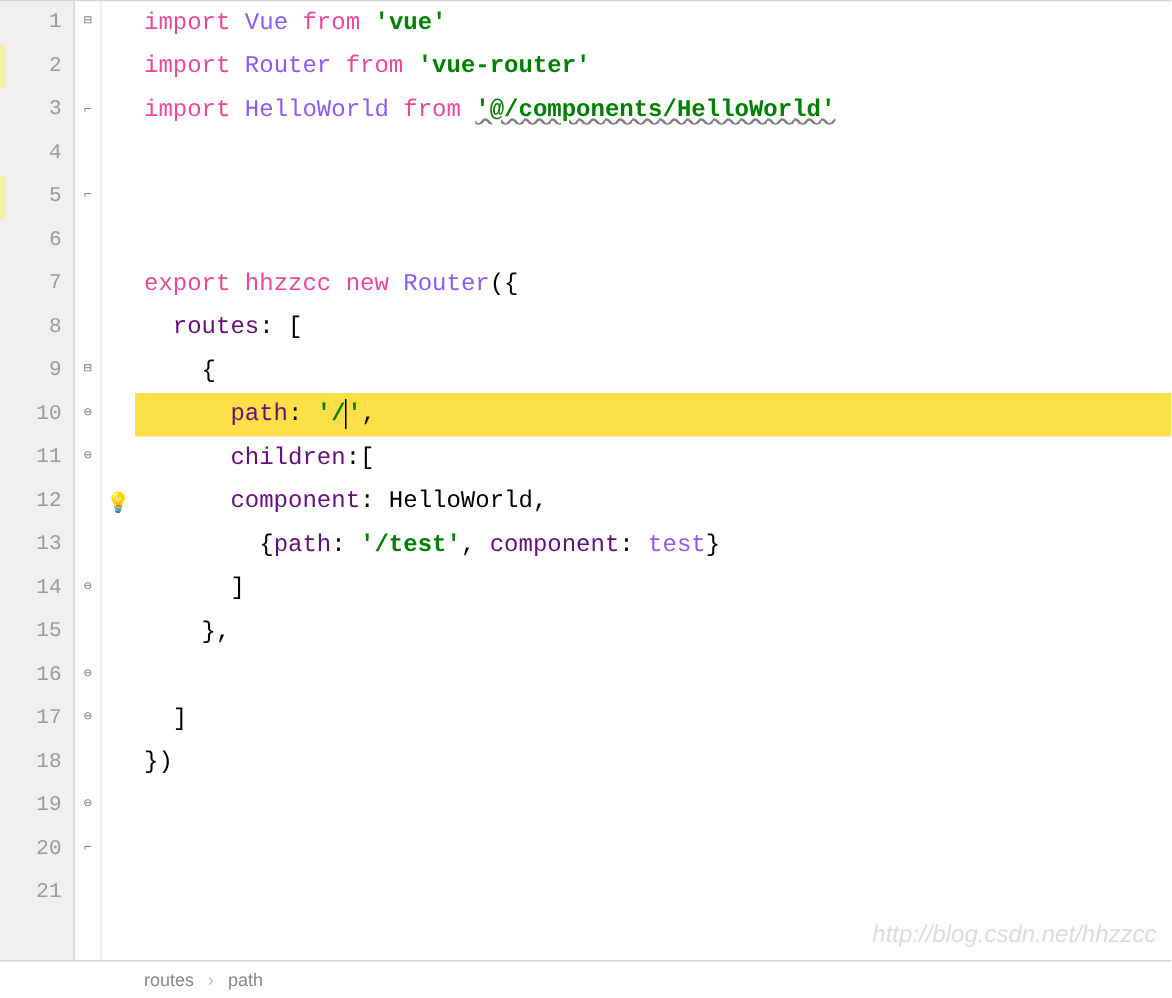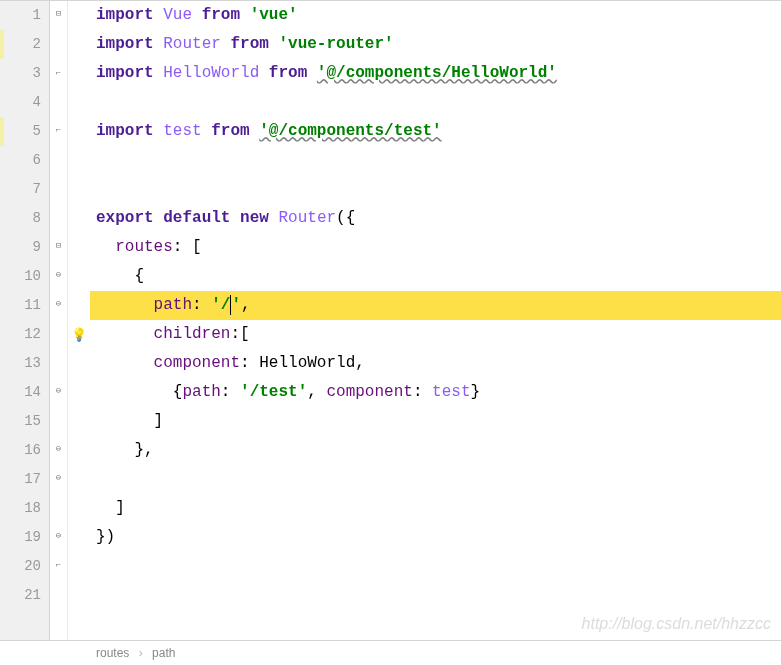--- a/index.html
+++ b/index.html
@@ -69,21 +69,21 @@
 .line {
   height: 29px;
   line-height: 29px;
   padding-left: 6px;
   white-space: pre;
   position: relative;
 }
 .line.hl {
   background: #fde047;
 }
-.kw { color: #4c1d95; font-weight: bold; }
+.kw { color: #ec4899; font-weight: normal; }
 .str { color: #008000; font-weight: bold; }
 .str-u { color: #008000; font-weight: bold; text-decoration: underline wavy #808080; }
 .prop { color: #660e7a; }
 .ident { color: #8b5cf6; }
 .punct { color: #000000; }
 .trailing-hl {
   background: #f7f2d2;
   display: inline-block;
   width: 10px;
   height: 22px;
@@ -183,24 +183,23 @@
 
   <div class="hint-gutter">
     <span class="bulb" style="top:326px">💡</span>
   </div>
 
   <div class="code-area">
     <div class="line"><span class="kw">import</span> <span class="ident">Vue</span> <span class="kw">from</span> <span class="str">'vue'</span></div>
     <div class="line"><span class="kw">import</span> <span class="ident">Router</span> <span class="kw">from</span> <span class="str">'vue-router'</span></div>
     <div class="line"><span class="kw">import</span> <span class="ident">HelloWorld</span> <span class="kw">from</span> <span class="str-u">'@/components/HelloWorld'</span></div>
     <div class="line"></div>
-    <div class="line"><span class="kw">import</span> <span class="ident">test</span> <span class="kw">from</span> <span class="str-u">'@/components/test'</span></div>
-    <div class="line"></div>
-    <div class="line"></div>
-    <div class="line"><span class="kw">export</span> <span class="kw">default</span> <span class="kw">new</span> <span class="ident">Router</span><span class="punct">({</span></div>
+    <div class="line"></div>
+    <div class="line"></div>
+    <div class="line"><span class="kw">export</span> <span class="kw">hhzzcc</span> <span class="kw">new</span> <span class="ident">Router</span><span class="punct">({</span></div>
     <div class="line">  <span class="prop">routes</span><span class="punct">: [</span></div>
     <div class="line">    <span class="punct">{</span></div>
     <div class="line hl">      <span class="prop">path</span><span class="punct">: </span><span class="str">'</span><span class="str">/</span><span class="caret"></span><span class="str">'</span><span class="punct">,</span></div>
     <div class="line">      <span class="prop">children</span><span class="punct">:[</span></div>
     <div class="line">      <span class="prop">component</span><span class="punct">: HelloWorld,</span></div>
     <div class="line">        <span class="punct">{</span><span class="prop">path</span><span class="punct">: </span><span class="str">'/test'</span><span class="punct">, </span><span class="prop">component</span><span class="punct">: </span><span class="ident">test</span><span class="punct">}</span></div>
     <div class="line">      <span class="punct">]</span></div>
     <div class="line">    <span class="punct">},</span></div>
     <div class="line"></div>
     <div class="line">  <span class="punct">]</span></div>

